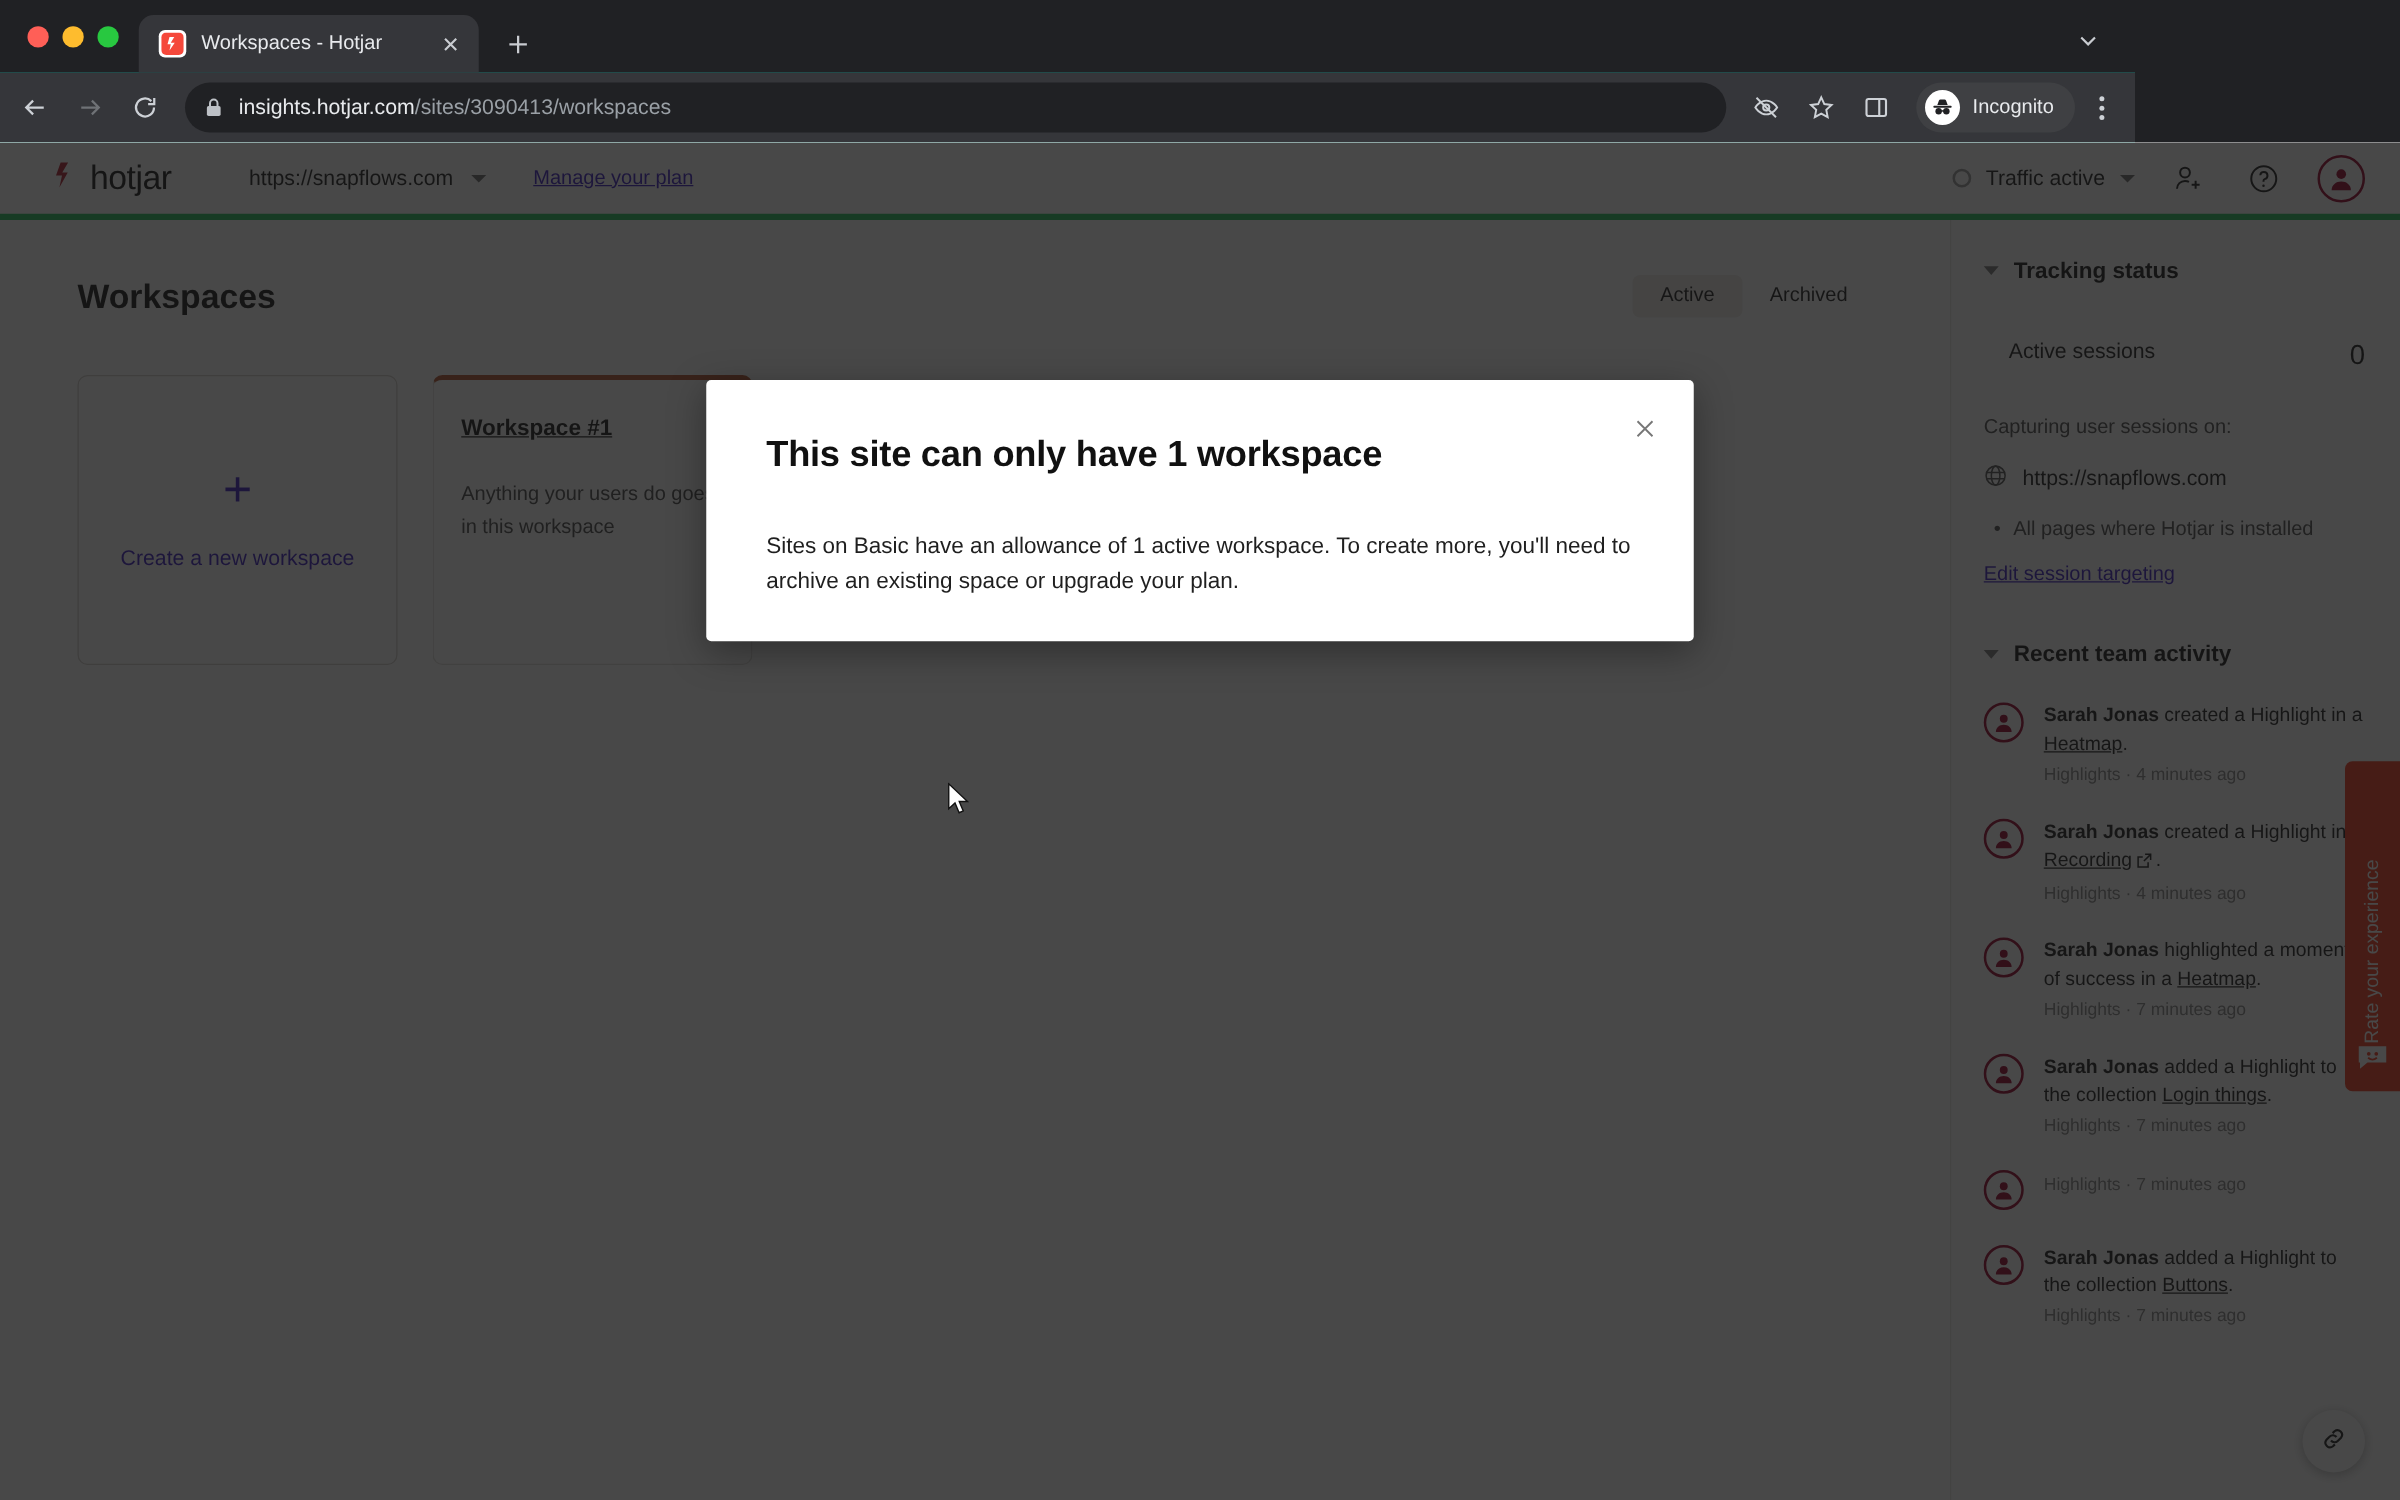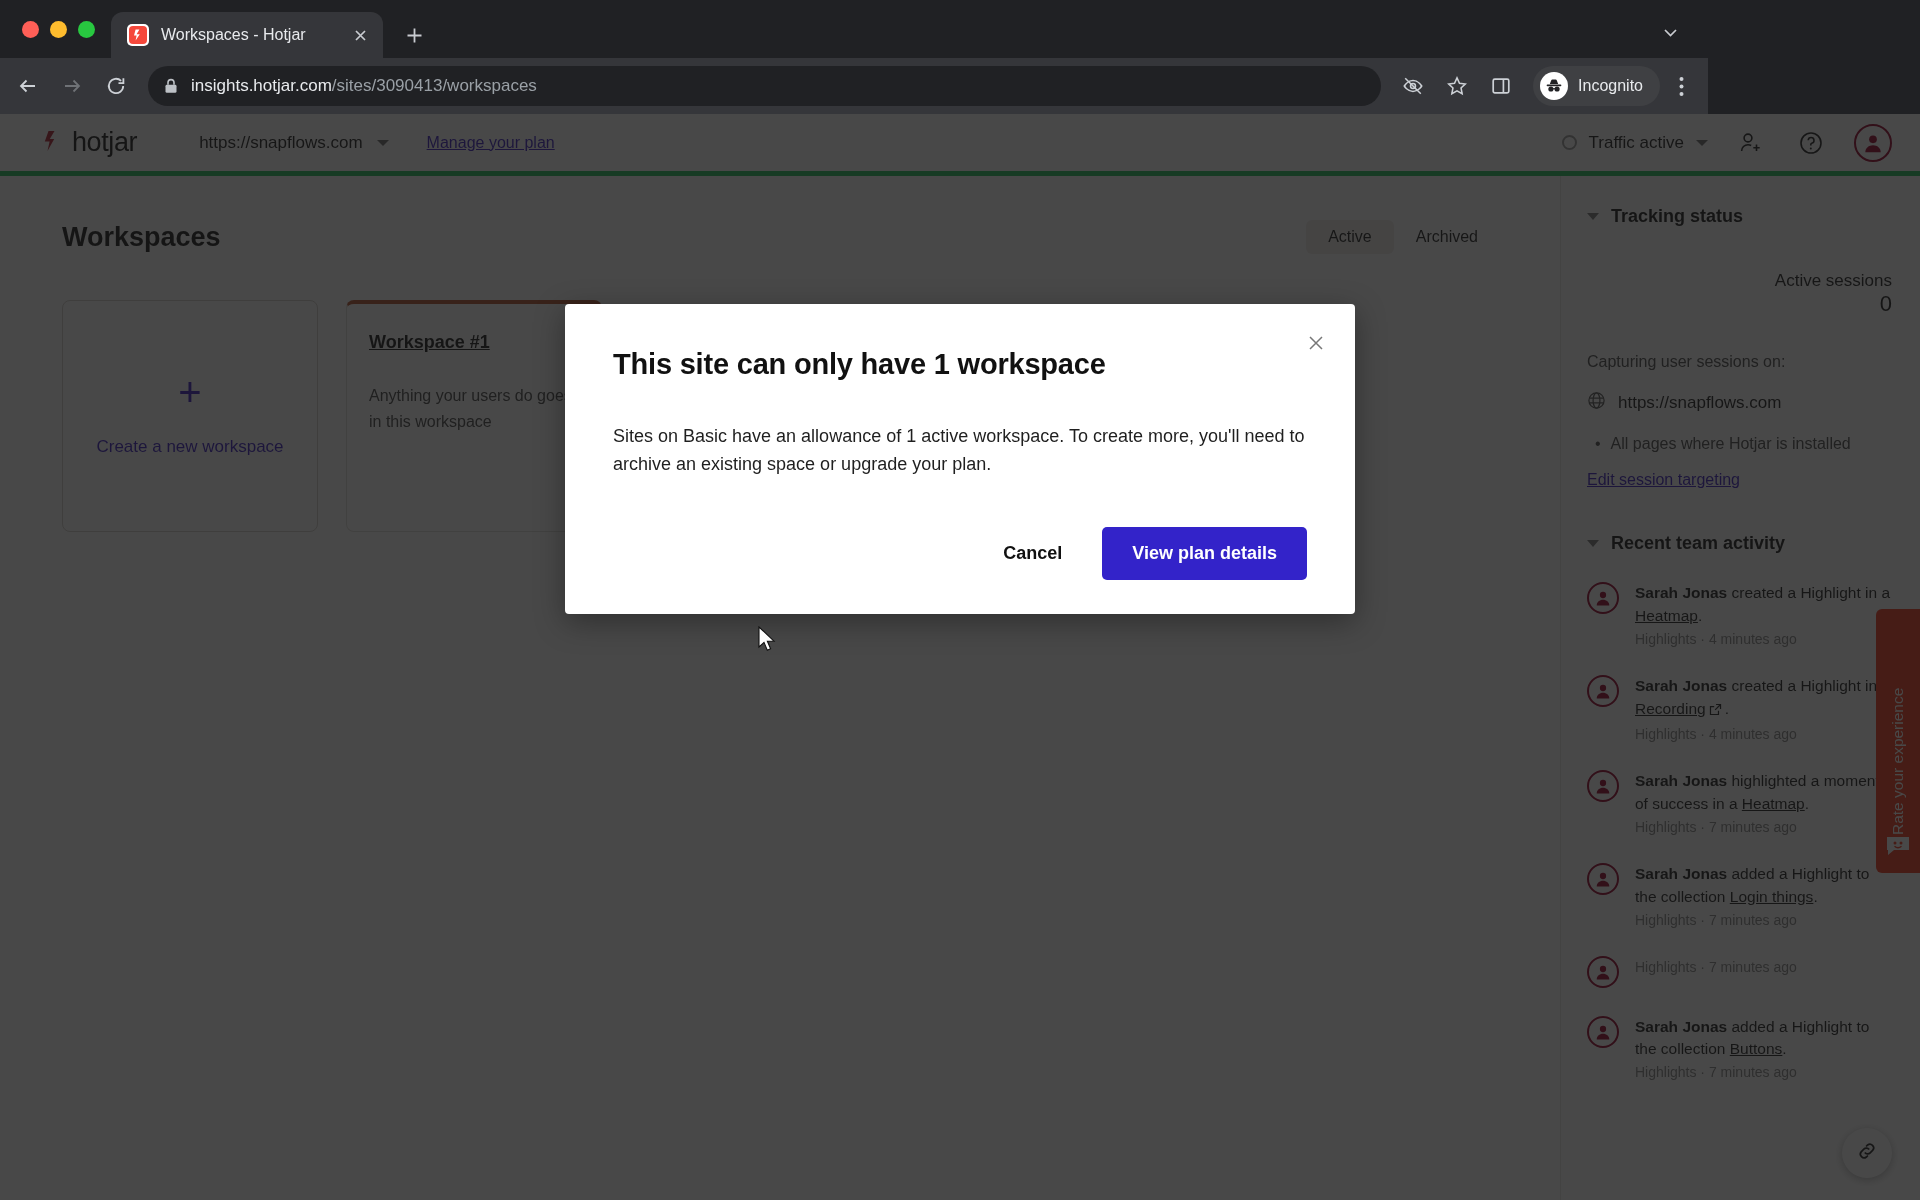--- a/index.html
+++ b/index.html
@@ -126,21 +126,21 @@
   .ws-desc { margin-top: 30px; font-size: 16px; color: #4a4a4a; line-height: 1.6; }
 
   
   .sidebar {
     width: 360px; flex: 0 0 360px; border-left: 1px solid #e8e6e3;
     padding: 30px 28px 0 26px; overflow: hidden;
   }
   .sb-section { display: flex; align-items: center; gap: 12px; }
   .sb-caret { width: 0;height:0;border-left:6px solid transparent;border-right:6px solid transparent;border-top:7px solid #7a7a7a; }
   .sb-title { font-size: 18px; font-weight: 700; color: #1a1a1a; }
-  .sb-row { display: flex; align-items: flex-end; margin: 44px 0 0 20px; flex-direction: column; }
+  .sb-row { display: flex; align-items: flex-start; margin: 44px 0 0 20px; }
   .sb-row-label { font-size: 17px; color: #1f1f1f; }
   .sb-row-spacer { flex: 1 1 auto; }
   .sb-row-val { font-size: 22px; color: #1a1a1a; }
   .sb-sub { margin-top: 36px; font-size: 16px; color: #4d4d4d; }
   .sb-url { margin-top: 20px; display: flex; align-items: center; gap: 12px; font-size: 17px; color: #1f1f1f; }
   .sb-bullet { margin-top: 20px; margin-left: 8px; display: flex; gap: 10px; font-size: 16px; color: #4d4d4d; }
   .sb-link { margin-top: 18px; font-size: 16px; color: #3c1fc4; text-decoration: underline; display: inline-block; }
   .sb-activity-head { margin-top: 44px; display: flex; align-items: center; gap: 12px; }
 
   .act-item { display: flex; gap: 16px; margin-top: 28px; }
@@ -531,24 +531,20 @@
     <div class="scrim"></div>
 
     <div class="modal">
       <div class="modal-close">
         <svg width="20" height="20" viewBox="0 0 20 20" fill="none" stroke="currentColor" stroke-width="1.5">
             <path d="M4 4 L16 16 M16 4 L4 16"></path>
           </svg>
       </div>
       <div class="modal-title">This site can only have 1 workspace</div>
       <div class="modal-text">Sites on Basic have an allowance of 1 active workspace. To create more, you'll need to archive an existing space or upgrade your plan.</div>
-      <div class="modal-actions">
-        <button class="btn-cancel">Cancel</button>
-        <button class="btn-primary">View plan details</button>
-      </div>
     </div>
 
     <div class="cursor">
       <svg width="20" height="28" viewBox="0 0 20 28">
           <path d="M2 1 L2 21 L7 16.4 L10.3 24.2 L13.6 22.8 L10.4 15.2 L17 15.2 Z" fill="#fff" stroke="#111" stroke-width="1.1"></path>
         </svg>
     </div>
 
   </div>
 </div>

